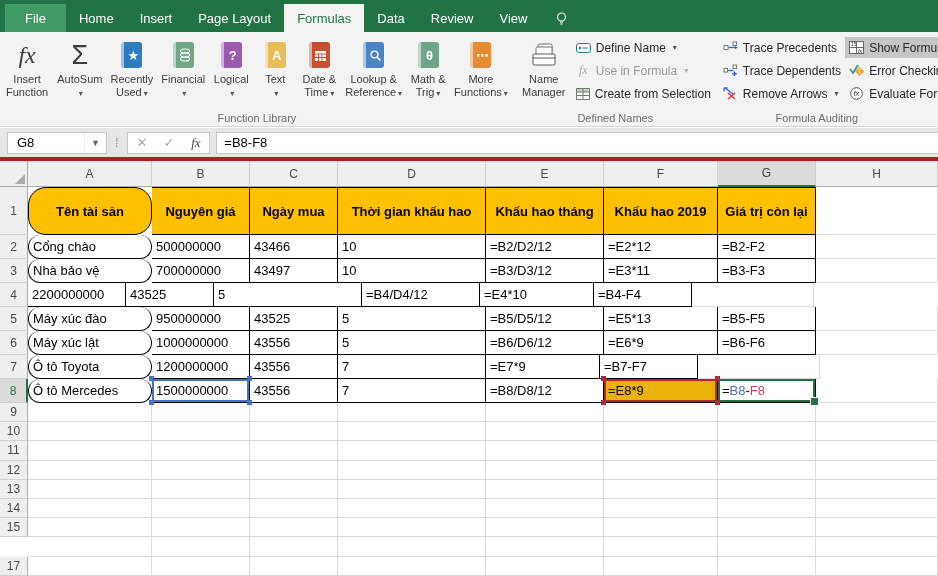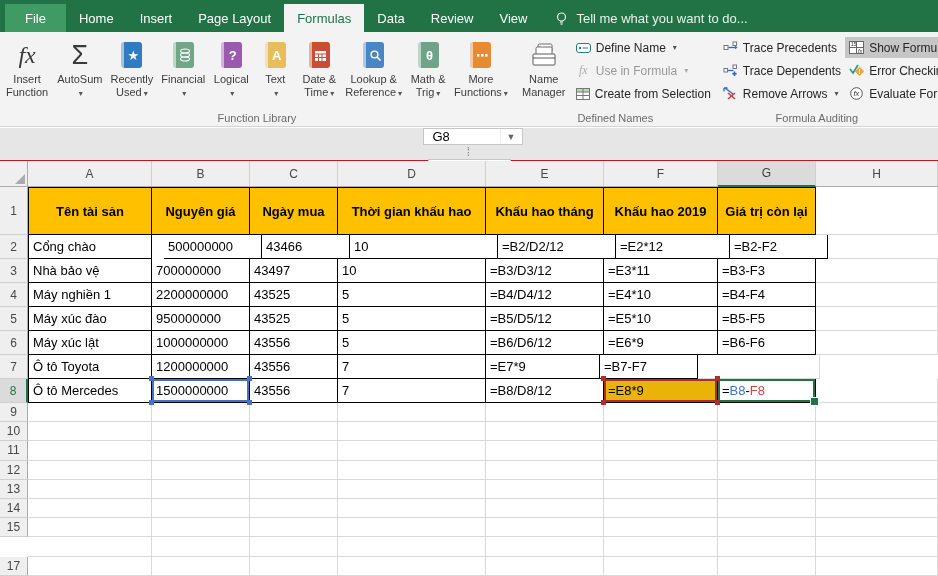--- a/index.html
+++ b/index.html
@@ -26,42 +26,42 @@
   .sigma{font-size:27px;color:#3A3A3A;}
   .book{width:21px;height:26px;border-radius:3px;color:#fff;display:flex;align-items:center;justify-content:center;font-weight:bold;font-size:13px;border-left:3px solid rgba(255,255,255,.55);box-sizing:border-box;}
   .smallcol{display:flex;flex-direction:column;justify-content:flex-start;gap:2px;padding-top:3px;}
   .smallbtn{display:flex;align-items:center;gap:5px;height:21px;padding:0 4px;font-size:12px;color:#262626;white-space:nowrap;}
   .smallbtn.disabled{opacity:.45;}
   .smallbtn.activebtn{background:#C6C6C6;}
   .faud{overflow:visible;}
   .faud-label{width:200px;left:0;right:auto;}
 
   
-  .fbar{position:absolute;top:128px;left:0;right:0;height:33px;background:#E6E6E6;border-bottom:1px solid #b91c1c;display:flex;align-items:center;font-size:13px;box-sizing:border-box;flex-direction:column;}
+  .fbar{position:absolute;top:128px;left:0;right:0;height:33px;background:#E6E6E6;border-bottom:4px solid #b91c1c;display:flex;align-items:center;font-size:13px;box-sizing:border-box;}
   .namebox{width:100px;height:22px;background:#fff;border:1px solid #C6C6C6;margin-left:7px;display:flex;align-items:center;padding-left:9px;box-sizing:border-box;color:#000;}
   .nb-arrow{margin-left:auto;padding:0 6px;color:#666;font-size:9px;height:100%;display:flex;align-items:center;border-left:1px solid #EDEDED;}
   .dotsep{color:#8A8A8A;margin:0 8px;font-size:12px;letter-spacing:1px;}
   .fbtns{display:flex;align-items:center;background:#fff;border:1px solid #C6C6C6;height:22px;box-sizing:border-box;}
   .fbtn{width:27px;text-align:center;color:#ABABAB;font-size:13px;}
   .fbtn.fx{color:#444;font-family:"Liberation Serif","DejaVu Serif",serif;font-style:italic;}
   .finput{flex:1;height:22px;background:#fff;border:1px solid #C6C6C6;border-right:none;margin-left:6px;display:flex;align-items:center;padding-left:7px;box-sizing:border-box;color:#000;}
 
   
   #grid{position:absolute;top:161px;left:0;width:938px;bottom:0;background:#fff;overflow:hidden;}
   .srow{display:flex;width:938px;}
   .gc{box-sizing:border-box;flex:none;position:relative;display:flex;align-items:center;font-size:13px;color:#000;overflow:visible;}
   .colh{justify-content:center;background:#EFEFEF;border-right:1px solid #D0D0D0;border-bottom:1px solid #ABABAB;color:#474747;font-size:12px;}
   .colh.sel{background:#DBDBDB;border-bottom:2px solid #217346;color:#3C3C3C;}
   .rowh{justify-content:center;background:#EFEFEF;border-right:1px solid #ABABAB;border-bottom:1px solid #D0D0D0;color:#474747;font-size:12px;}
   .rowh.sel{background:#DBDBDB;border-right:2px solid #217346;color:#217346;}
   .corner{background:#EFEFEF;border-right:1px solid #ABABAB;border-bottom:1px solid #ABABAB;}
   .tri{position:absolute;right:2px;bottom:2px;width:0;height:0;border-left:10px solid transparent;border-bottom:10px solid #ABABAB;}
   .tcell{background:#FFC000;font-weight:bold;justify-content:center;text-align:center;border-top:1px solid #000;border-right:1px solid #000;border-bottom:1px solid #000;}
   .dcell{background:#fff;border-right:1px solid #000;border-bottom:1px solid #000;padding-left:4px;}
-  .cfirst{border-left:1px solid #000;}
+  .cfirst{border-left:1px solid #000;border-radius:18px;}
   .ecell{background:#fff;border-right:1px solid #D9D9D9;border-bottom:1px solid #D9D9D9;}
   .ref-blue{box-shadow:inset 0 0 0 2px #4472C4;}
   .ref-red{box-shadow:inset 0 0 0 2px #B02B2B;background:#eab308;}
   .activecell{box-shadow:inset 0 0 0 2px #217346;z-index:2;}
   .hd{position:absolute;width:5px;height:5px;z-index:4;}
   .hd.tl{left:-3px;top:-3px}.hd.tr{right:-3px;top:-3px}.hd.bl{left:-3px;bottom:-3px}.hd.br{right:-3px;bottom:-3px}
   .ref-blue-h{background:#4472C4;}
   .ref-red-h{background:#B02B2B;}
   .fillh{position:absolute;right:-4px;bottom:-4px;width:7px;height:7px;background:#217346;border:1px solid #fff;z-index:5;}
 </style>
@@ -78,21 +78,20 @@
     <div class="tab active">Formulas</div>
     <div class="tab">Data</div>
     <div class="tab">Review</div>
     <div class="tab">View</div>
     <div class="tellme">
       <svg width="15" height="15" viewBox="0 0 15 15">
           <circle cx="7.5" cy="6" r="4" fill="none" stroke="#EAF2EC" stroke-width="1.2"></circle>
           <line x1="6" y1="11" x2="9" y2="11" stroke="#EAF2EC" stroke-width="1.2"></line>
           <line x1="6.4" y1="13" x2="8.6" y2="13" stroke="#EAF2EC" stroke-width="1.2"></line>
         </svg>
-      <span>Tell me what you want to do...</span>
     </div>
   </div>
 
   <div class="ribbon">
 
     <div class="group">
       <div class="bigbtn">
         <div class="bicon">
             <span class="fxglyph">fx</span>
           </div>
@@ -319,58 +318,57 @@
         <div class="gc tcell" style="width: 88px;">Ngày mua</div>
         <div class="gc tcell" style="width: 148px;">Thời gian khấu hao</div>
         <div class="gc tcell" style="width: 118px;">Khấu hao tháng</div>
         <div class="gc tcell" style="width: 114px;">Khấu hao 2019</div>
         <div class="gc tcell" style="width: 98px;">Giá trị còn lại</div>
         <div class="gc ecell" style="width: 122px;"></div>
       </div>
       <div class="srow" style="height: 24px;">
         <div class="gc rowh" style="width: 28px;">2</div>
         <div class="gc dcell cfirst" style="width: 124px;">Cổng chào</div>
-        <div class="gc dcell" style="width: 98px; margin-left: 12px;">500000000</div>
+        <div class="gc dcell" style="width: 98px;">500000000</div>
         <div class="gc dcell" style="width: 88px;">43466</div>
         <div class="gc dcell" style="width: 148px;">10</div>
         <div class="gc dcell" style="width: 118px;">=B2/D2/12</div>
         <div class="gc dcell" style="width: 114px;">=E2*12</div>
         <div class="gc dcell" style="width: 98px;">=B2-F2</div>
         <div class="gc ecell" style="width: 122px;"></div>
       </div>
       <div class="srow" style="height: 24px;">
         <div class="gc rowh" style="width: 28px;">3</div>
         <div class="gc dcell cfirst" style="width: 124px;">Nhà bảo vệ</div>
         <div class="gc dcell" style="width: 98px;">700000000</div>
         <div class="gc dcell" style="width: 88px;">43497</div>
         <div class="gc dcell" style="width: 148px;">10</div>
         <div class="gc dcell" style="width: 118px;">=B3/D3/12</div>
         <div class="gc dcell" style="width: 114px;">=E3*11</div>
         <div class="gc dcell" style="width: 98px;">=B3-F3</div>
         <div class="gc ecell" style="width: 122px;"></div>
       </div>
       <div class="srow" style="height: 24px;">
         <div class="gc rowh" style="width: 28px;">4</div>
-        <div class="gc dcell cfirst" style="width: 124px;">Máy nghiền 1</div>
         <div class="gc dcell" style="width: 98px;">2200000000</div>
         <div class="gc dcell" style="width: 88px;">43525</div>
         <div class="gc dcell" style="width: 148px;">5</div>
         <div class="gc dcell" style="width: 118px;">=B4/D4/12</div>
         <div class="gc dcell" style="width: 114px;">=E4*10</div>
         <div class="gc dcell" style="width: 98px;">=B4-F4</div>
         <div class="gc ecell" style="width: 122px;"></div>
       </div>
       <div class="srow" style="height: 24px;">
         <div class="gc rowh" style="width: 28px;">5</div>
         <div class="gc dcell cfirst" style="width: 124px;">Máy xúc đào</div>
         <div class="gc dcell" style="width: 98px;">950000000</div>
         <div class="gc dcell" style="width: 88px;">43525</div>
         <div class="gc dcell" style="width: 148px;">5</div>
         <div class="gc dcell" style="width: 118px;">=B5/D5/12</div>
-        <div class="gc dcell" style="width: 114px;">=E5*10</div>
+        <div class="gc dcell" style="width: 114px;">=E5*13</div>
         <div class="gc dcell" style="width: 98px;">=B5-F5</div>
         <div class="gc ecell" style="width: 122px;"></div>
       </div>
       <div class="srow" style="height: 24px;">
         <div class="gc rowh" style="width: 28px;">6</div>
         <div class="gc dcell cfirst" style="width: 124px;">Máy xúc lật</div>
         <div class="gc dcell" style="width: 98px;">1000000000</div>
         <div class="gc dcell" style="width: 88px;">43556</div>
         <div class="gc dcell" style="width: 148px;">5</div>
         <div class="gc dcell" style="width: 118px;">=B6/D6/12</div>

